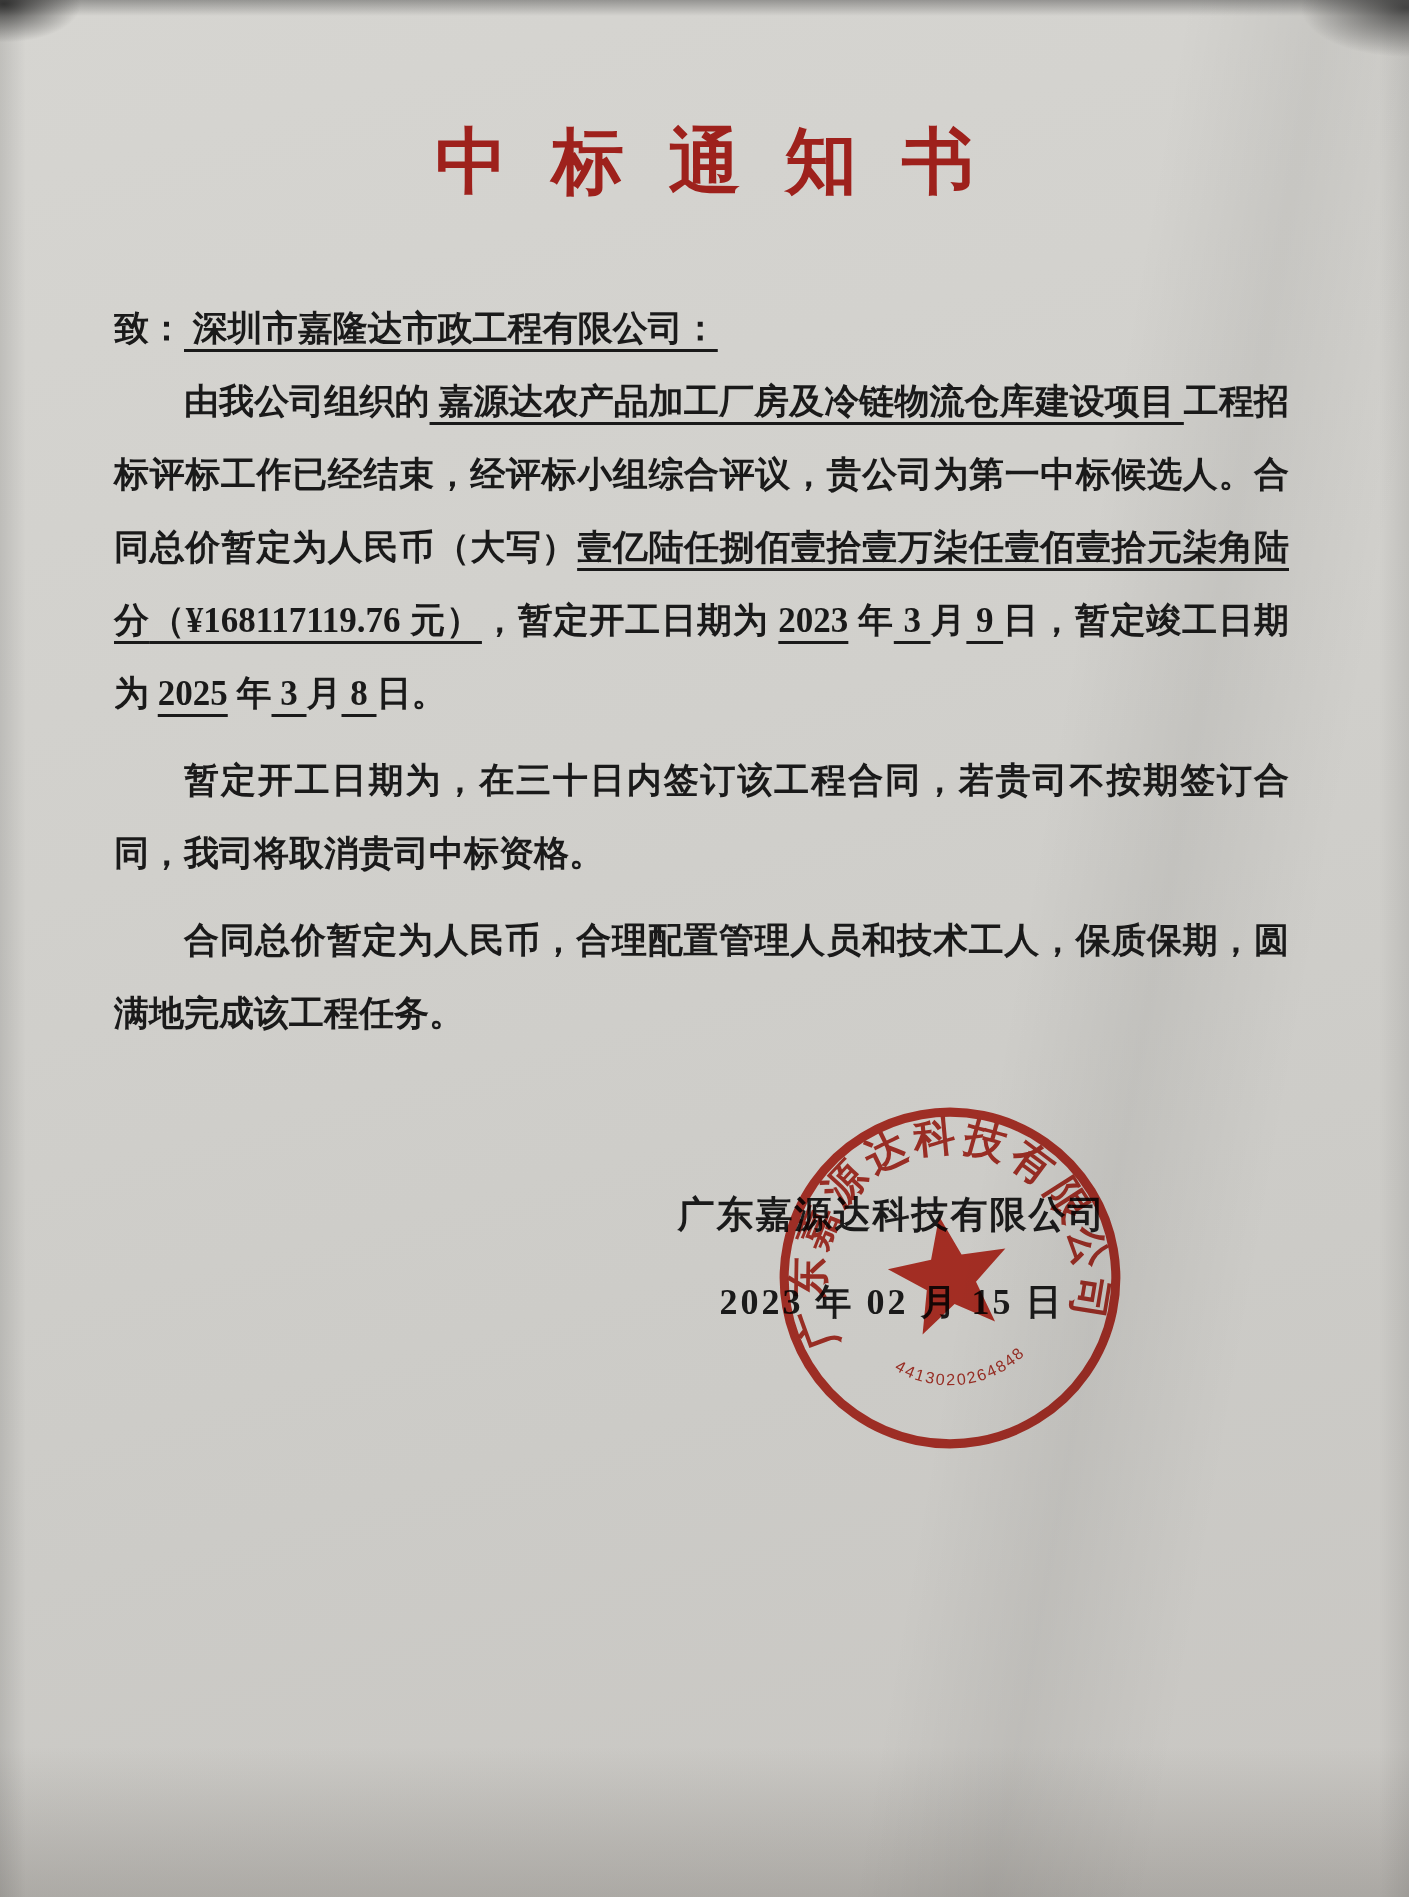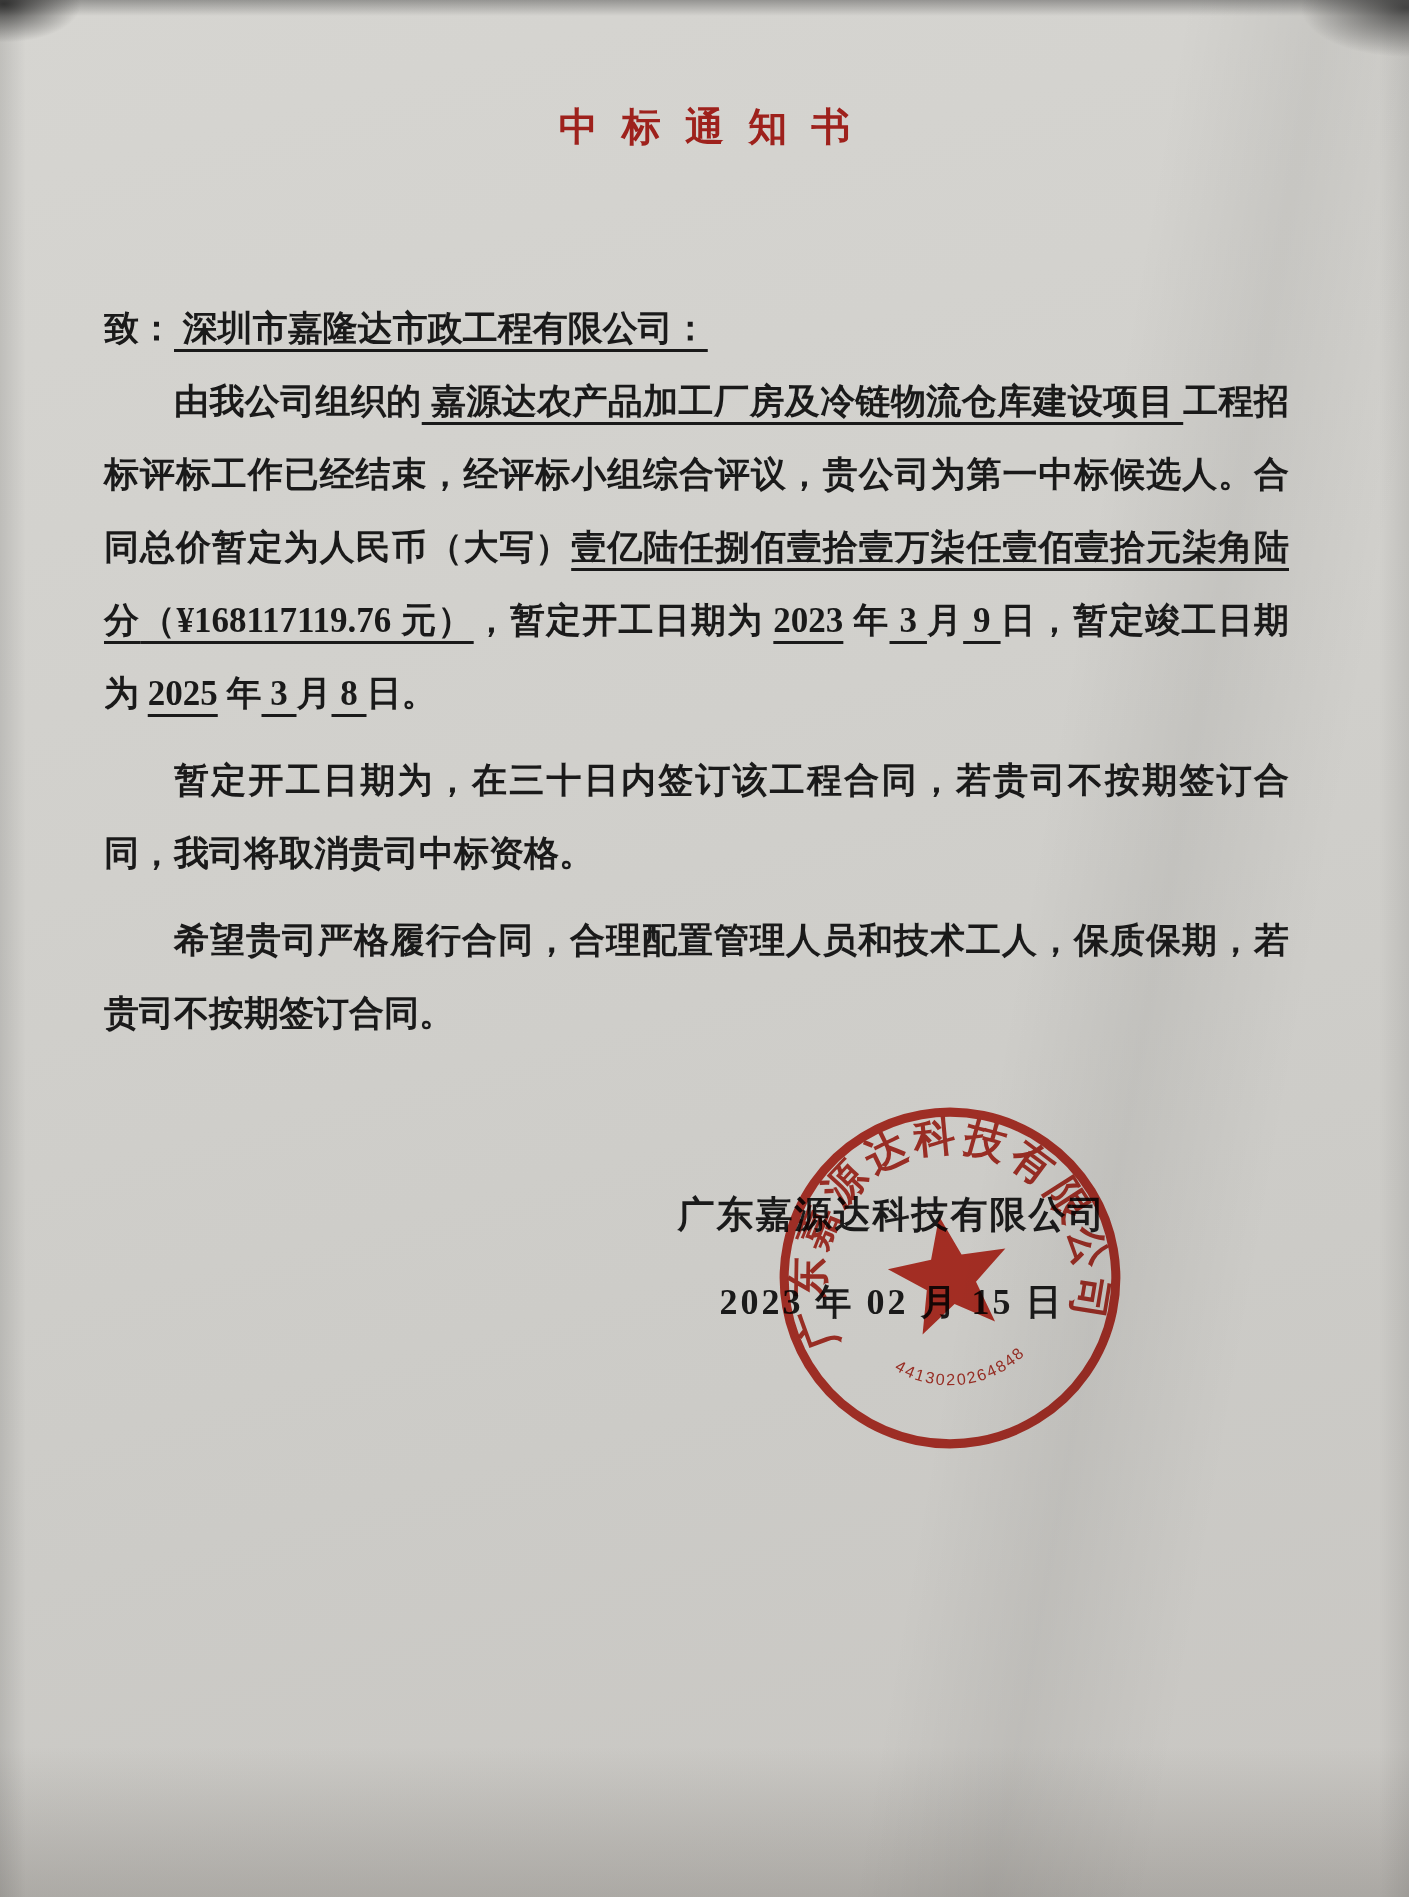--- a/index.html
+++ b/index.html
@@ -14,32 +14,32 @@
       radial-gradient(ellipse 110px 55px at 4px 4px, rgba(25,25,25,.8), rgba(25,25,25,0) 70%),
       radial-gradient(ellipse 150px 70px at 1406px 8px, rgba(35,35,35,.75), rgba(35,35,35,0) 70%),
       linear-gradient(to bottom, rgba(70,70,70,.45), rgba(70,70,70,0) 16px),
       linear-gradient(to right, rgba(0,0,0,.10), rgba(0,0,0,0) 26px),
       linear-gradient(to left, rgba(0,0,0,.08), rgba(0,0,0,0) 30px),
       linear-gradient(100deg, rgba(0,0,0,0) 68%, rgba(0,0,0,.06) 76%, rgba(0,0,0,0) 85%),
       linear-gradient(to top, rgba(95,90,84,.28), rgba(95,90,84,0) 150px),
       linear-gradient(165deg, #d6d5d1 0%, #d1d0cc 40%, #cccbc7 70%, #c8c6c2 100%);
   }
   .title{
-    margin:0;
+    margin:14px;
     padding-top:100px;
     text-align:center;
-    font-size:39px;
+    font-size:72px;
     font-weight:bold;
     color:#9e211c;
     letter-spacing:0.62em;
     text-indent:0.62em; 
   }
   .doc-body{
     position:absolute;
-    left:104px; right:120px; top:292px;
+    left:114px; right:120px; top:292px;
     font-size:35px;
     font-weight:600;
     line-height:73px;
     text-align:justify;
   }
   .doc-body p{margin:0; white-space:pre-wrap;}
   .doc-body p.indent{text-indent:2em;}
   .doc-body p.gap{margin-top:14px;}
   .u{
     text-decoration:underline;
@@ -92,21 +92,21 @@
 <body>
 
 <div class="paper">
 
   <h1 class="title">中标通知书</h1>
 
   <div class="doc-body">
     <p><span>致：</span><span class="u"> 深圳市嘉隆达市政工程有限公司：</span></p>
     <p class="indent"><span>由我公司组织的</span><span class="u"> 嘉源达农产品加工厂房及冷链物流仓库建设项目 </span><span>工程招标评标工作已经结束，经评标小组综合评议，贵公司为第一中标候选人。合同总价暂定为人民币（大写）</span><span class="u">壹亿陆任捌佰壹拾壹万柒任壹佰壹拾元柒角陆分</span><span class="u">（¥168117119.76 元）</span><span>，暂定开工日期为 </span><span class="u">2023</span><span> 年</span><span class="u"> 3 </span><span>月</span><span class="u"> 9 </span><span>日，暂定竣工日期为 </span><span class="u">2025</span><span> 年</span><span class="u"> 3 </span><span>月</span><span class="u"> 8 </span><span>日。</span></p>
     <p class="indent gap"><span>暂定开工日期为，在三十日内签订该工程合同，若贵司不按期签订合同，我司将取消贵司中标资格。</span></p>
-    <p class="indent gap"><span>希望贵司严格履行合同，合理配置管理人员和技术工人，保质保期，若贵司不按期签订合同。</span></p>
+    <p class="indent gap"><span>合同总价暂定为人民币，合理配置管理人员和技术工人，保质保期，圆满地完成该工程任务。</span></p>
   </div>
 
   <div class="signature">
     <div class="sign-company">广东嘉源达科技有限公司</div>
     <div class="sign-date">2023 年 02 月 15 日</div>
   </div>
 
   <svg class="seal" viewBox="0 0 360 360" aria-hidden="true">
     <defs>
       <path id="arcTop" d="M 65.8 233.2 A 126 126 0 1 1 294.2 233.2" fill="none"></path>

